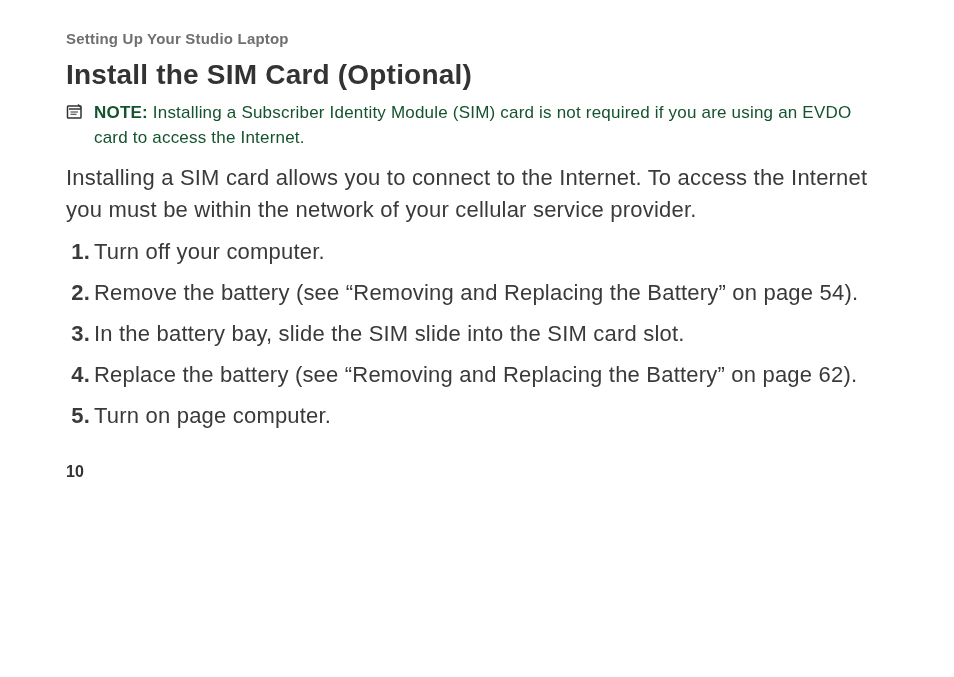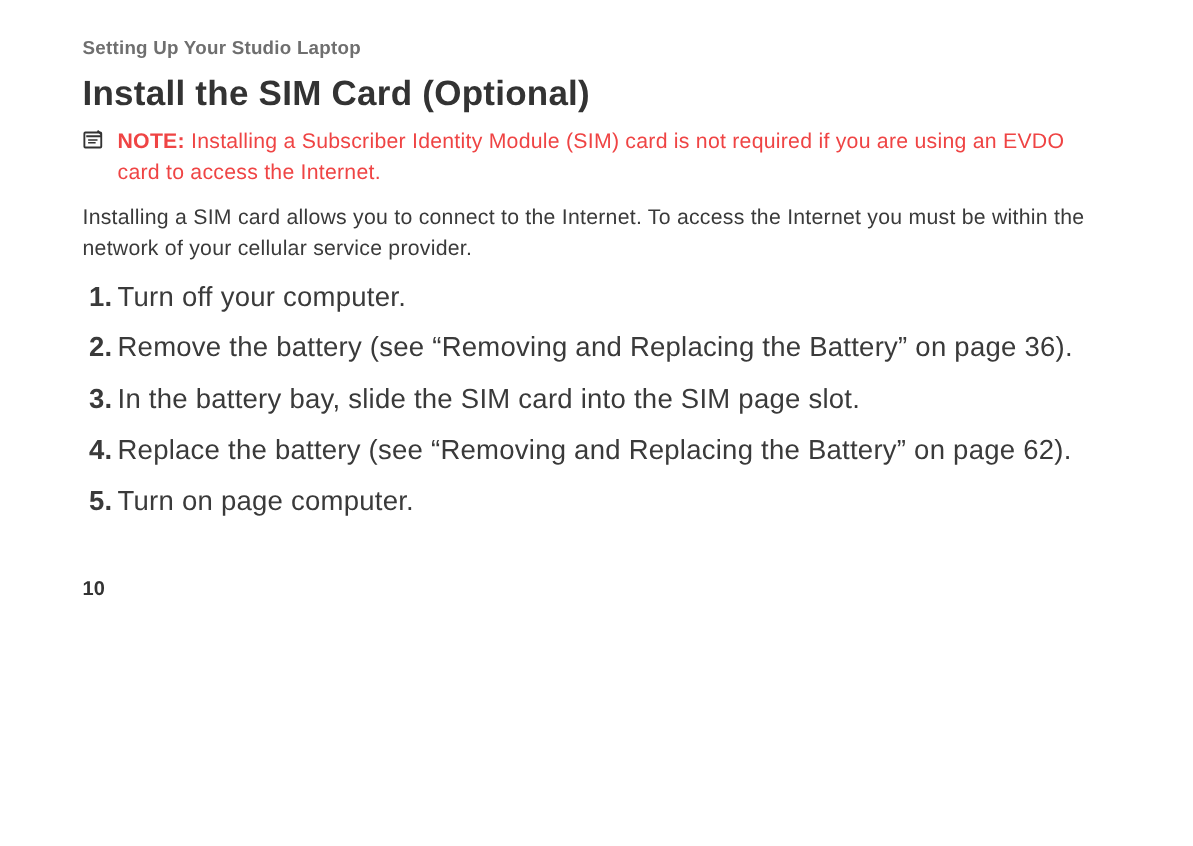--- a/index.html
+++ b/index.html
@@ -41,27 +41,27 @@
   }
   .note-icon {
     width: 18px;
     height: 18px;
     flex: 0 0 18px;
     margin-top: 2px;
   }
   .note-text {
     font-size: 17px;
     line-height: 1.45;
-    color: #ef4444;
+    color: #14532d;
   }
   .note-text .nb {
     font-weight: 700;
   }
   .para {
-    font-size: 17px;
+    font-size: 22px;
     line-height: 1.45;
     color: #3a3a3a;
     margin: 0 0 10px 0;
   }
   ol.steps {
     margin: 6px 0 0 0;
     padding: 0 0 0 28px;
     list-style: none;
     counter-reset: step;
   }
@@ -110,20 +110,20 @@
     <div class="note-text">
       <span class="nb">NOTE:</span>
       <span>Installing a Subscriber Identity Module (SIM) card is not required if you are using an EVDO card to access the Internet.</span>
     </div>
   </div>
 
   <p class="para">Installing a SIM card allows you to connect to the Internet. To access the Internet you must be within the network of your cellular service provider.</p>
 
   <ol class="steps">
     <li>Turn off your computer.</li>
-    <li>Remove the battery (see “Removing and Replacing the Battery” on page 36).</li>
-    <li>In the battery bay, slide the SIM card into the SIM page slot.</li>
+    <li>Remove the battery (see “Removing and Replacing the Battery” on page 54).</li>
+    <li>In the battery bay, slide the SIM slide into the SIM card slot.</li>
     <li>Replace the battery (see “Removing and Replacing the Battery” on page 62).</li>
     <li>Turn on page computer.</li>
   </ol>
 
   <div class="page-number">10</div>
 </div>
 
 </body></html>

